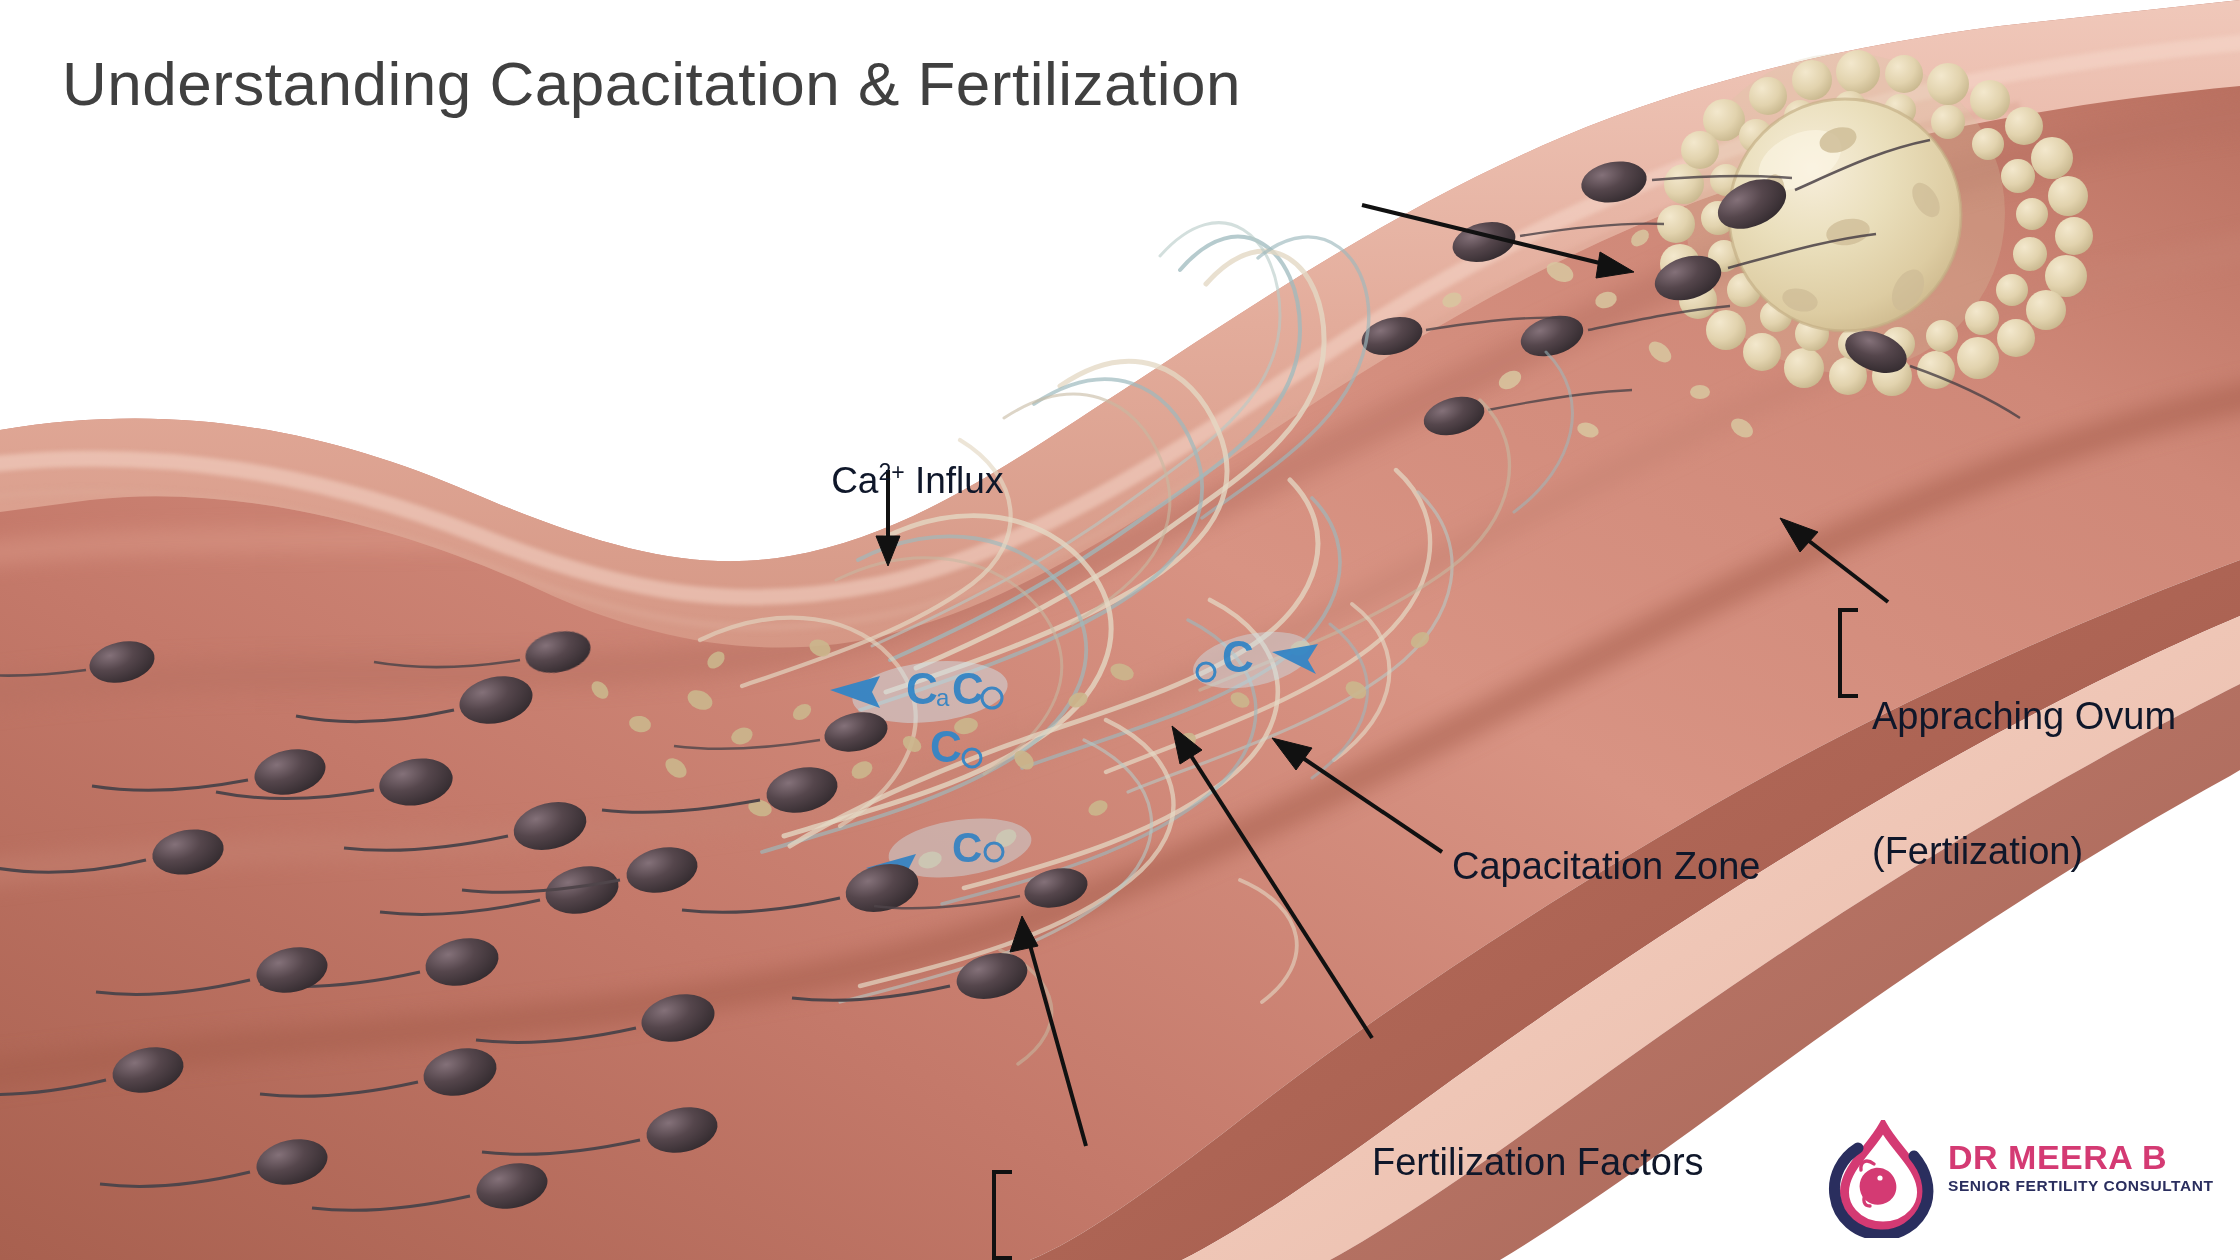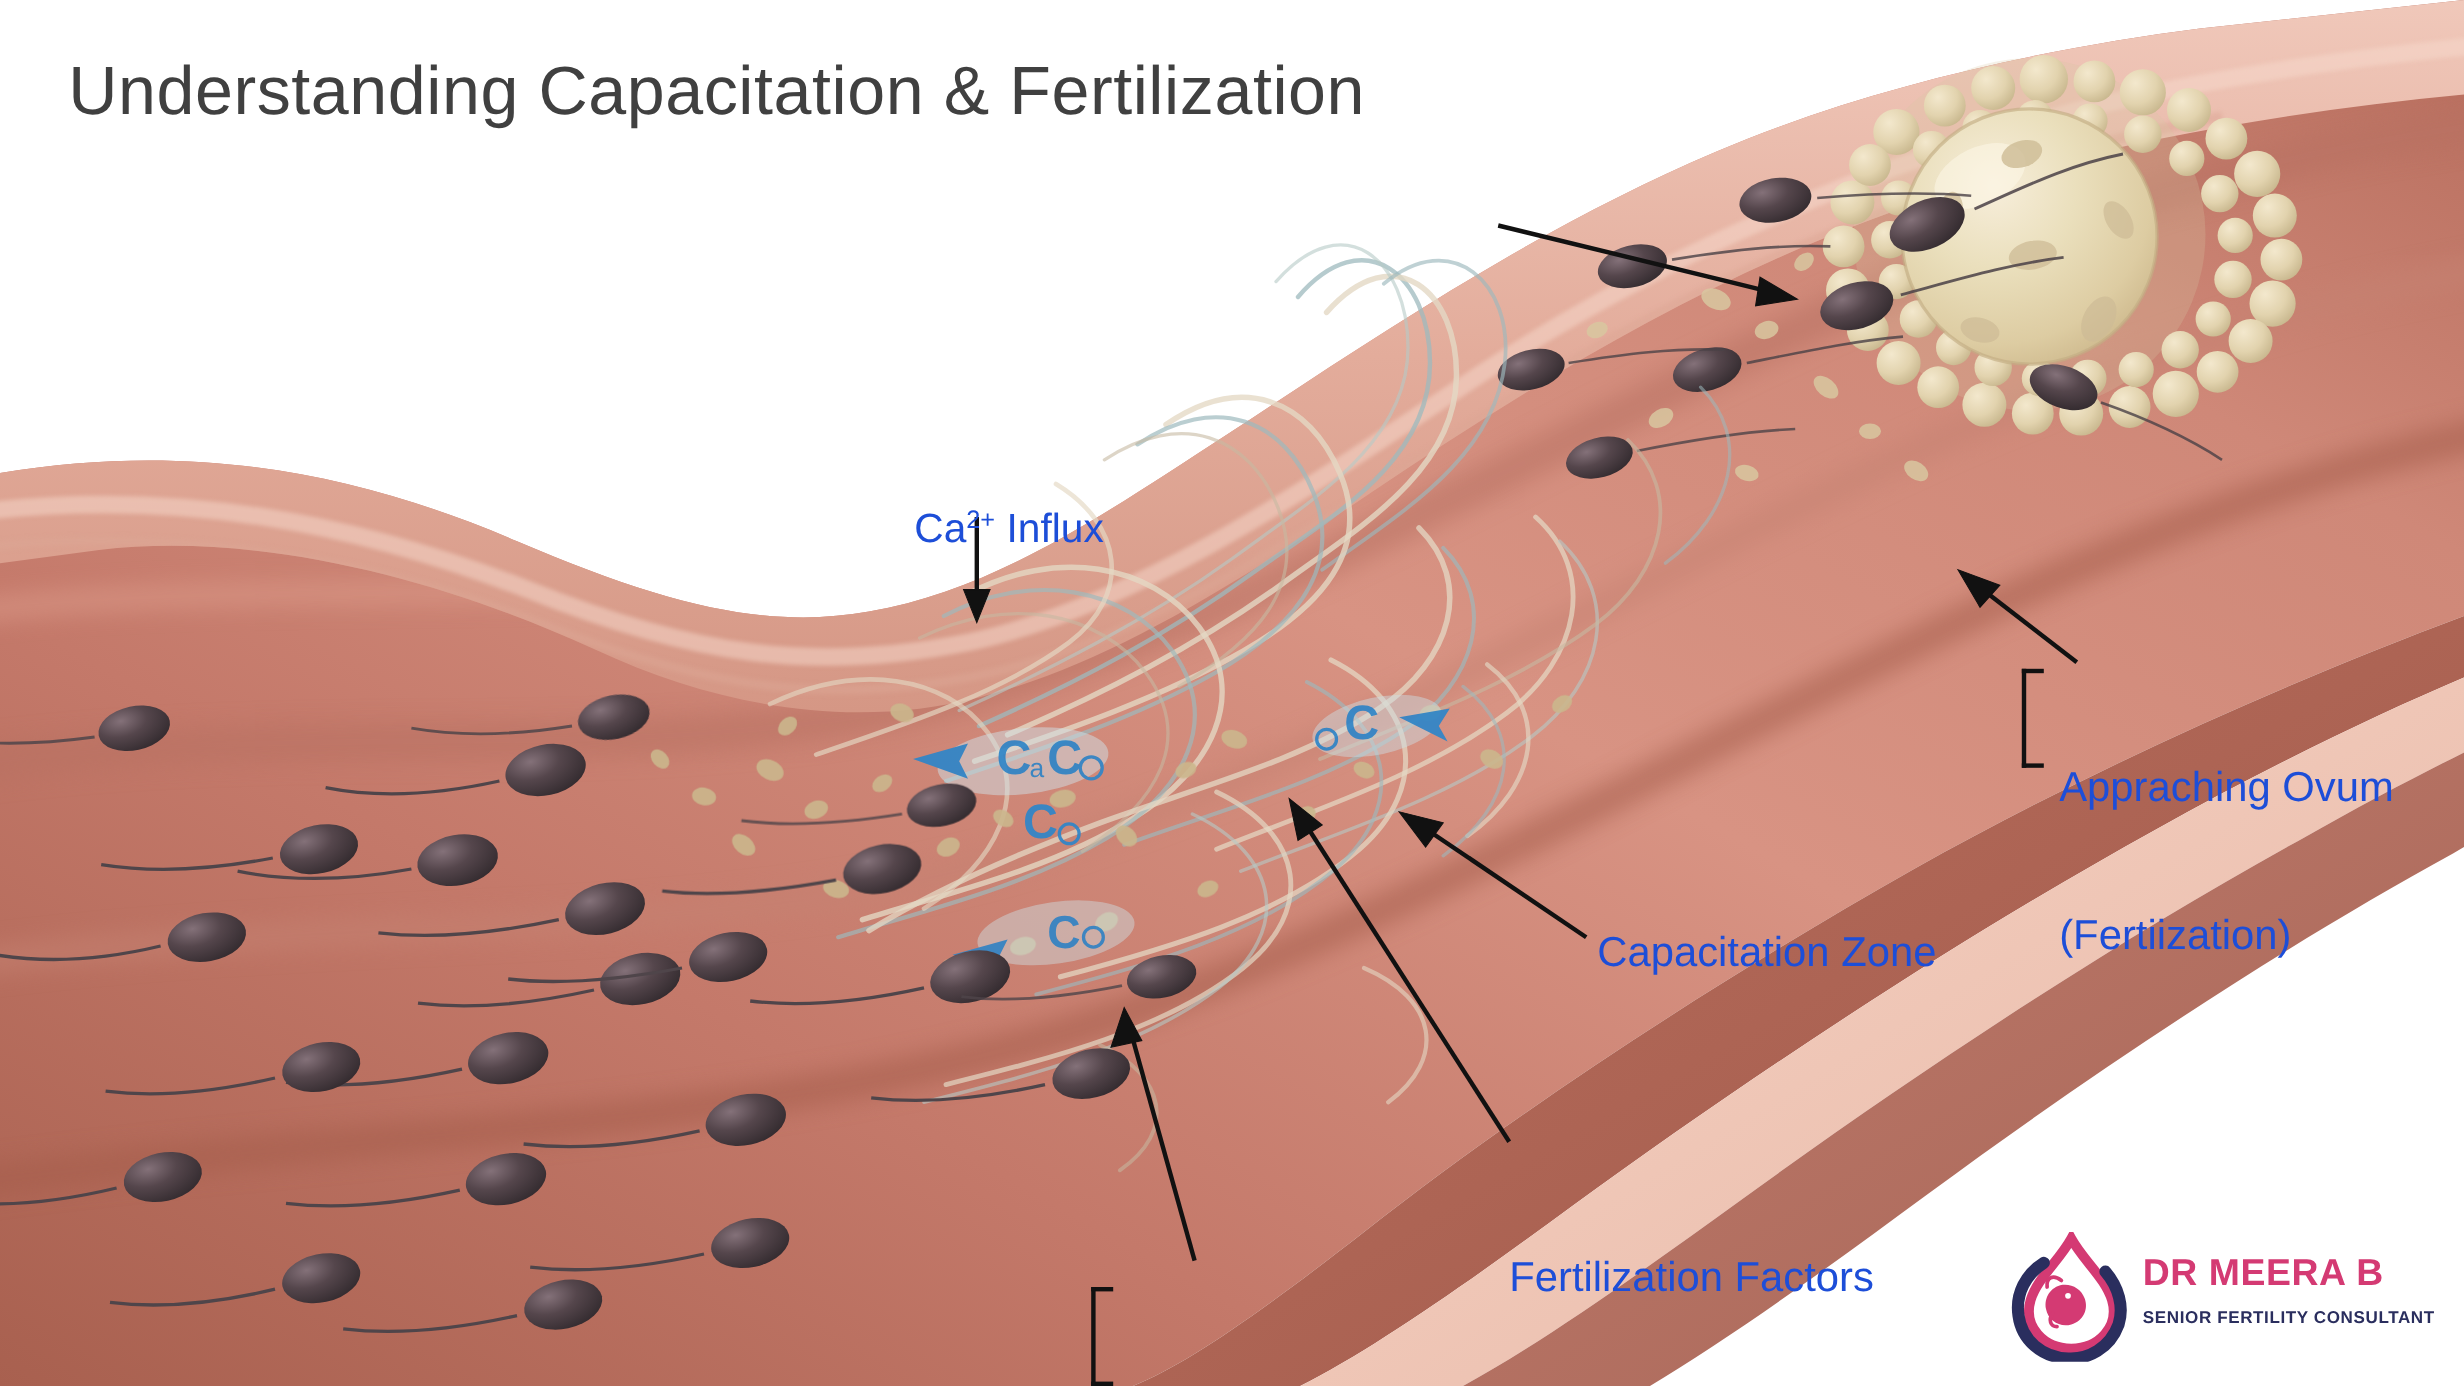--- a/index.html
+++ b/index.html
@@ -1,33 +1,33 @@
 <!DOCTYPE html>
 <html><head>
 <meta charset="utf-8">
 <style>
   html,body{margin:0;padding:0;background:#ffffff;}
   body{width:2240px;height:1260px;overflow:hidden;font-family:"Liberation Sans",sans-serif;}
   #stage{position:relative;width:2240px;height:1260px;background:#ffffff;overflow:hidden;}
   #art{position:absolute;left:0;top:0;width:2240px;height:1260px;}
-  .lbl{position:absolute;color:#1d4ed8;font-family:"Liberation Sans",sans-serif;white-space:pre;}
+  .lbl{position:absolute;color:#0f172a;font-family:"Liberation Sans",sans-serif;white-space:pre;}
   #title{position:absolute;left:62px;top:48px;font-size:62px;letter-spacing:.5px;color:#404040;font-family:"Liberation Sans",sans-serif;white-space:pre;}
   #lbl-ca{left:790px;top:418px;font-size:37px;}
   #lbl-ca sup{font-size:23px;vertical-align:super;line-height:0;}
   #lbl-ovum{left:1872px;top:604px;font-size:38px;line-height:45px;}
   #lbl-cap{left:1452px;top:845px;font-size:38px;}
   #lbl-decap{left:1372px;top:1045px;font-size:38px;line-height:47px;text-align:center;}
   #lbl-ejac{left:1030px;top:1165px;font-size:38px;line-height:47px;}
   .brk{position:absolute;border-left:4px solid #111;border-top:4px solid #111;border-bottom:4px solid #111;width:16px;}
   #brk-ovum{left:1838px;top:608px;height:82px;}
   #brk-ejac{left:992px;top:1170px;height:82px;}
   #logo{position:absolute;left:1828px;top:1120px;width:330px;height:128px;}
   #logo-text{position:absolute;left:120px;top:18px;}
   #logo-main{font-size:34px;font-weight:bold;color:#d43a73;letter-spacing:.5px;font-family:"Liberation Sans",sans-serif;white-space:pre;}
-  #logo-sub{font-size:15.5px;font-weight:bold;color:#2a2e5e;letter-spacing:.55px;margin-top:13px;font-family:"Liberation Sans",sans-serif;white-space:pre;}
+  #logo-sub{font-size:15.5px;font-weight:bold;color:#2a2e5e;letter-spacing:.55px;margin-top:0;font-family:"Liberation Sans",sans-serif;white-space:pre;}
 </style>
 </head>
 <body>
 
 <div id="stage">
 
   <svg id="art" viewBox="0 0 2240 1260" preserveAspectRatio="none">
     <defs>
       <linearGradient id="gLumen" x1="0" y1="1" x2="1" y2="0">
         <stop offset="0" stop-color="#a8604f"></stop>

